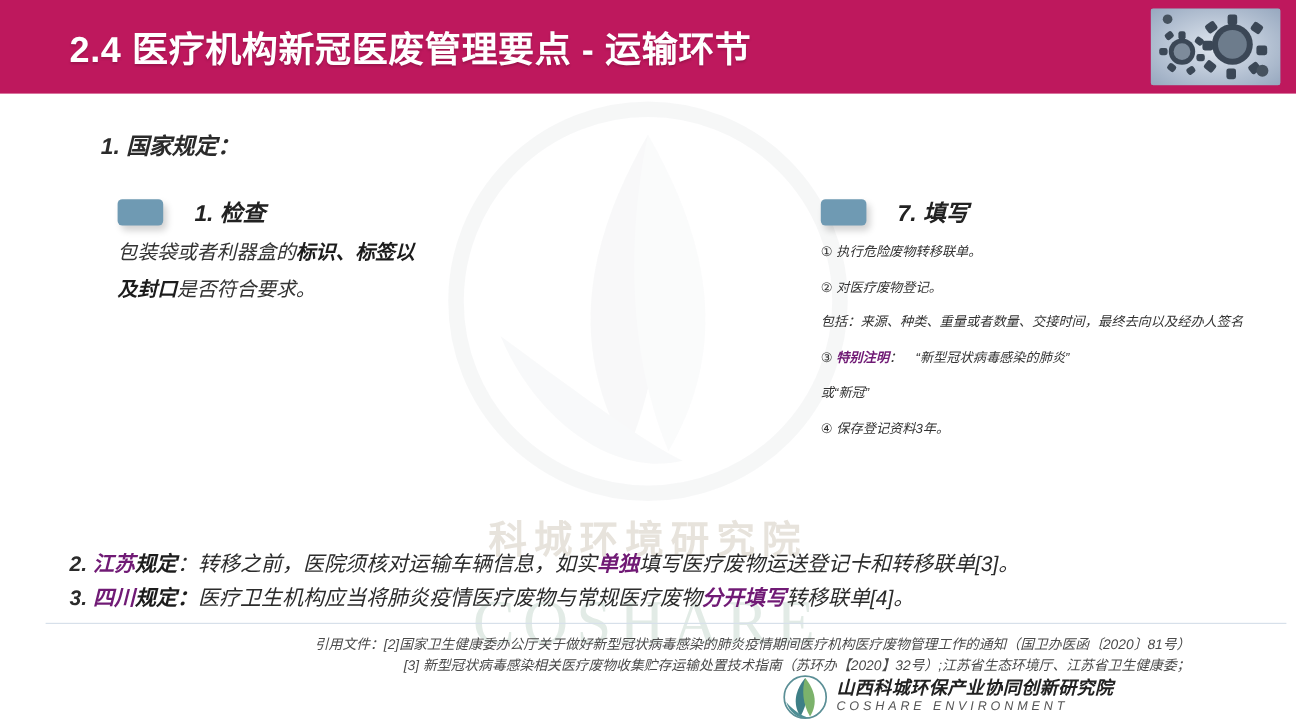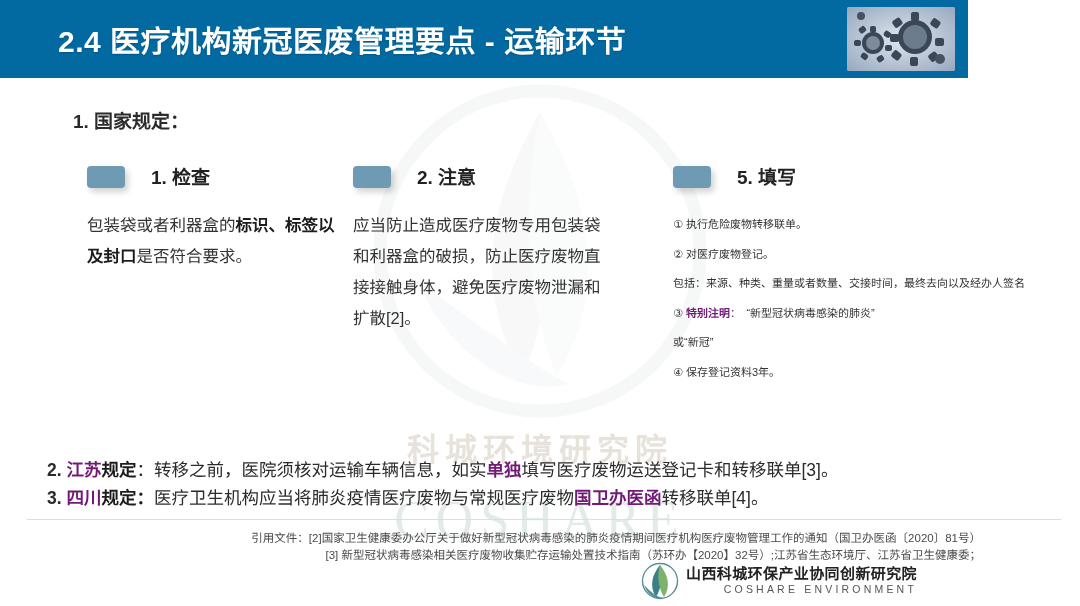--- a/index.html
+++ b/index.html
@@ -17,23 +17,23 @@
     width: 1080px;
     height: 606px;
     background: #ffffff;
     overflow: hidden;
   }
 
   
   .header-bar {
     position: absolute;
     left: 0; top: 0;
-    width: 968px;
+    width: 1080px;
     height: 78px;
-    background: #0369a1;
+    background: #be185d;
     z-index: 5;
   }
   .header-title {
     position: absolute;
     left: 58px;
     top: 17px;
     font-size: 30px;
     font-weight: bold;
     color: #ffffff;
     letter-spacing: 0.5px;
@@ -85,21 +85,21 @@
     font-weight: 400;
     letter-spacing: 7px;
     color: #e2ebe6;
     white-space: nowrap;
     z-index: 0;
     pointer-events: none;
     font-family: "Liberation Serif", "DejaVu Serif", serif;
   }
 
   
-  .content { position: absolute; left: 5px; top: 78px; width: 924px; height: 528px; z-index: 2; }
+  .content { position: absolute; left: 16px; top: 78px; width: 924px; height: 528px; z-index: 2; font-style: italic; }
 
   .section-label {
     position: absolute;
     left: 68px;
     top: 28px;
     font-size: 19px;
     font-weight: bold;
     color: #2b2b2b;
     white-space: nowrap;
   }
@@ -123,21 +123,20 @@
     left: 64px;
     top: 0px;
     font-size: 19px;
     font-weight: bold;
     color: #222222;
     white-space: nowrap;
     text-align: center;
   }
 
   .col-body {
-    margin-top: 14px;
     font-size: 16.5px;
     line-height: 31px;
     color: #333333;
   }
   .col-3 .col-body { font-size: 11px; line-height: 29.5px; }
 
   .b { font-weight: bold; color: #1c1c1c; }
   .red-b { color: #701a75; font-weight: bold; }
 
   
@@ -177,21 +176,20 @@
   .ref-1 { padding-left: 18px; }
 
   
   .corp-logo {
     position: absolute;
     right: 12px;
     bottom: 6px;
     display: flex;
     align-items: center;
     z-index: 4;
-    text-align: right;
   }
   .corp-mark { width: 38px; height: 38px; margin-right: 7px; flex: none; }
   .corp-txt { line-height: 1.08; }
   .corp-cn {
     font-size: 15px;
     font-weight: bold;
     color: #222222;
     letter-spacing: 0.4px;
     white-space: nowrap;
     font-family: "Liberation Serif", "DejaVu Serif", serif;
@@ -263,43 +261,36 @@
     <div class="section-label">1. 国家规定：</div>
 
     <div class="col col-1">
       <div class="col-head">
         <div class="bullet-sq"></div>
         <div class="col-title">1. 检查</div>
       </div>
       <div class="col-body">包装袋或者利器盒的<span class="b">标识、标签以及封口</span>是否符合要求。</div>
     </div>
 
-    <div class="col col-2">
-      <div class="col-head">
-        <div class="bullet-sq"></div>
-        <div class="col-title">2. 注意</div>
-      </div>
-      <div class="col-body">应当防止造成医疗废物专用包装袋和利器盒的破损，防止医疗废物直接接触身体，避免医疗废物泄漏和扩散[2]。</div>
-    </div>
 
     <div class="col col-3">
       <div class="col-head">
         <div class="bullet-sq"></div>
-        <div class="col-title">5. 填写</div>
+        <div class="col-title">7. 填写</div>
       </div>
       <div class="col-body">① 执行危险废物转移联单。<br>② 对医疗废物登记。<br>包括：来源、种类、重量或者数量、交接时间，最终去向以及经办人签名<br>③ <span class="red-b">特别注明</span>：　“新型冠状病毒感染的肺炎”<br>或“新冠”<br>④ 保存登记资料3年。</div>
     </div>
 
     <div class="prov-line prov-2">
       <span class="prov-num">2.</span>
       <span><span class="red-b">江苏</span><span class="b">规定</span>：转移之前，医院须核对运输车辆信息，如实<span class="red-b">单独</span>填写医疗废物运送登记卡和转移联单[3]。</span>
     </div>
     <div class="prov-line prov-3">
       <span class="prov-num">3.</span>
-      <span><span class="red-b">四川</span><span class="b">规定：</span>医疗卫生机构应当将肺炎疫情医疗废物与常规医疗废物<span class="red-b">国卫办医函</span>转移联单[4]。</span>
+      <span><span class="red-b">四川</span><span class="b">规定：</span>医疗卫生机构应当将肺炎疫情医疗废物与常规医疗废物<span class="red-b">分开填写</span>转移联单[4]。</span>
     </div>
 
     <div class="footer-rule"></div>
     <div class="footer-refs">
       <div class="ref-1">引用文件：[2]国家卫生健康委办公厅关于做好新型冠状病毒感染的肺炎疫情期间医疗机构医疗废物管理工作的通知（国卫办医函〔2020〕81号）</div>
       <div>[3] 新型冠状病毒感染相关医疗废物收集贮存运输处置技术指南（苏环办【2020】32号）;江苏省生态环境厅、江苏省卫生健康委；</div>
     </div>
 
     <div class="corp-logo">
       <div class="corp-mark">

